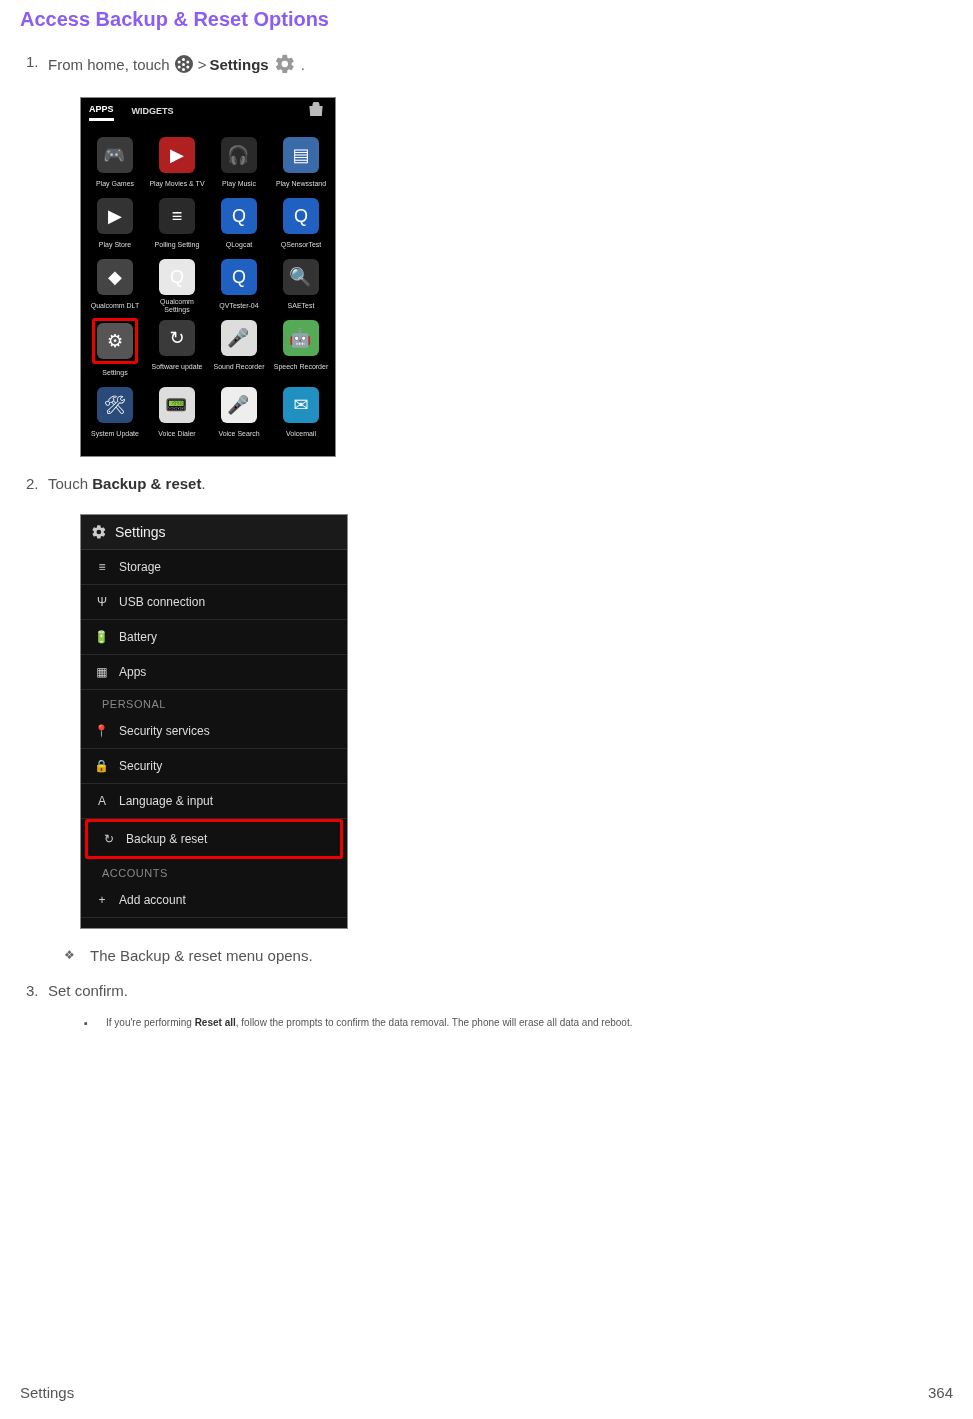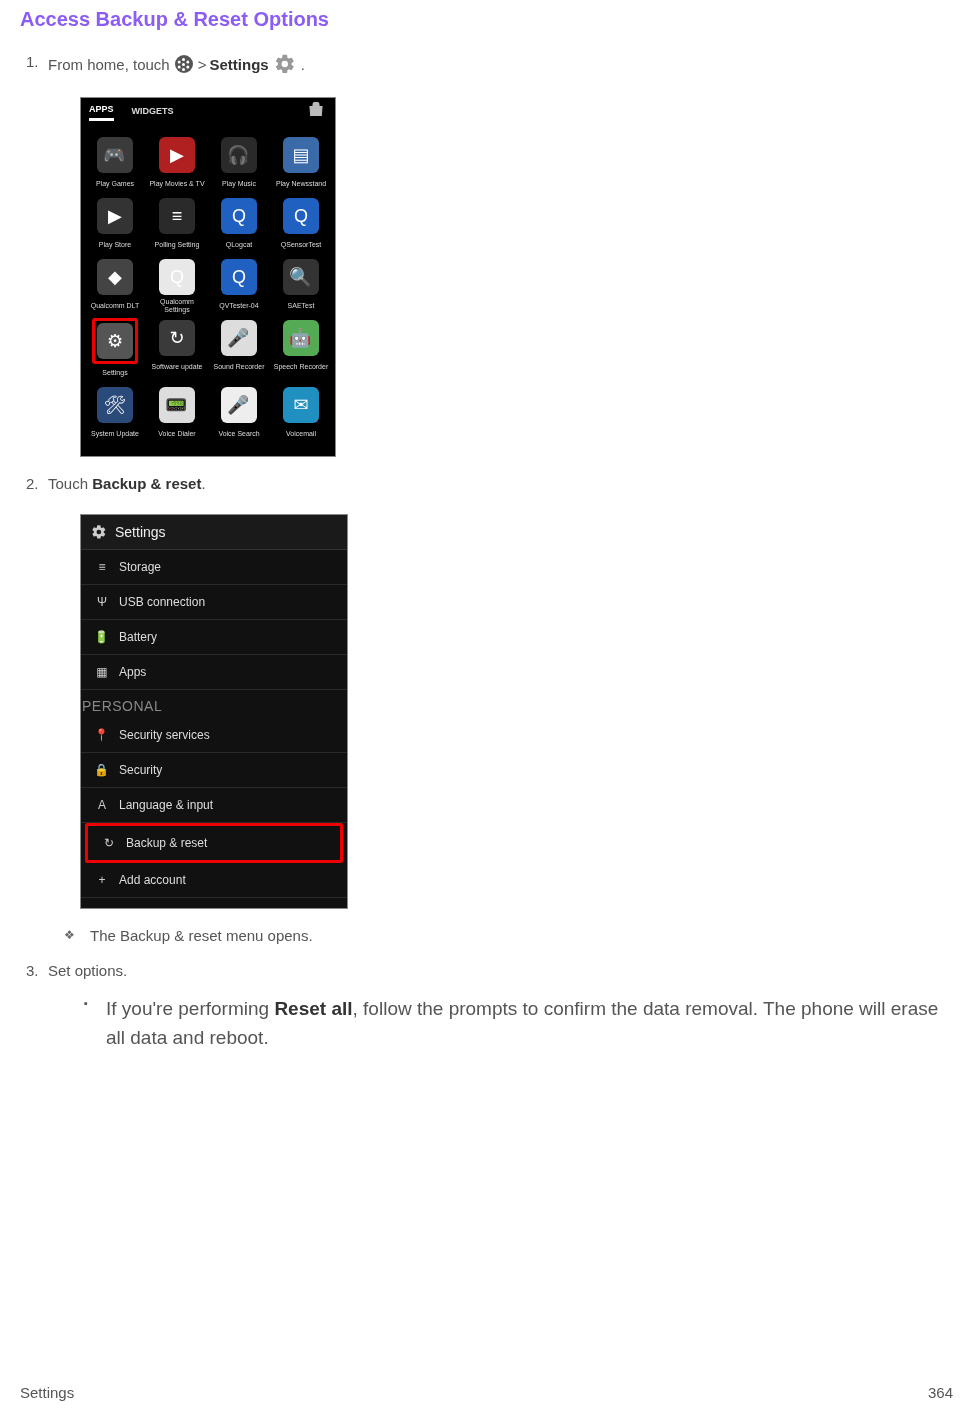--- a/index.html
+++ b/index.html
@@ -163,22 +163,22 @@
     width: 14px;
     height: 14px;
     display: inline-flex;
     align-items: center;
     justify-content: center;
     font-size: 12px;
     color: #ccc;
   }
   .section-label {
     color: #888;
-    font-size: 14px;
-    padding: 8px 12px 4px 1px;
+    font-size: 11px;
+    padding: 8px 12px 4px 21px;
     letter-spacing: 0.5px;
   }
   .highlighted-row {
     border: 3px solid #e00;
     margin: 0 4px;
     border-radius: 2px;
   }
 
   
   .diamond-list {
@@ -201,21 +201,21 @@
     color: #666;
   }
   .square-list {
     list-style: none;
     padding-left: 58px;
     margin-top: 16px;
   }
   .square-list > li {
     position: relative;
     margin-bottom: 14px;
-    font-size: 19px;
+    font-size: 10px;
     color: #555;
     line-height: 1.5;
   }
   .square-list > li::before {
     content: "▪";
     position: absolute;
     left: -22px;
     top: 0;
     font-size: 11px;
     color: #555;
@@ -394,36 +394,37 @@
           </div>
           <div class="settings-item">
             <span class="ic">A</span>
             <span>Language &amp; input</span>
           </div>
           <div class="settings-item highlighted-row">
             <span class="ic">↻</span>
             <span>Backup &amp; reset</span>
           </div>
         </div>
+      <div class="section-label">ACCOUNTS</div>
       <div id="settings-list-3">
           <div class="settings-item">
             <span class="ic">+</span>
             <span>Add account</span>
           </div>
         </div>
     </div>
 
     <ul class="diamond-list">
       <li>The Backup &amp; reset menu opens.</li>
     </ul>
   </li>
 
   <li>
     <span class="num">3.</span>
-    <span>Set options.</span>
+    <span>Set confirm.</span>
 
     <ul class="square-list">
       <li>
         <span>If you're performing </span><span class="bold">Reset all</span><span>, follow the prompts to confirm the data removal. The phone will erase all data and reboot.</span>
       </li>
     </ul>
   </li>
 
 </ol>
 

